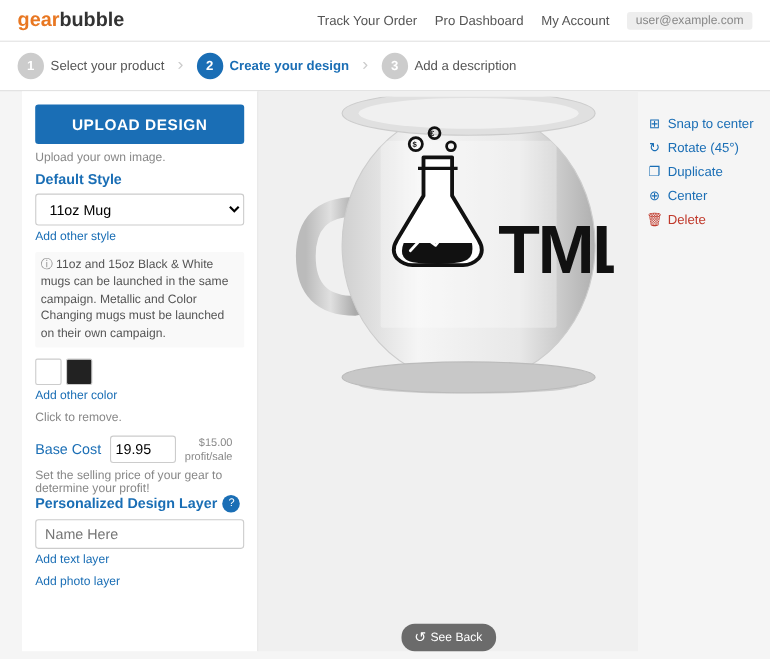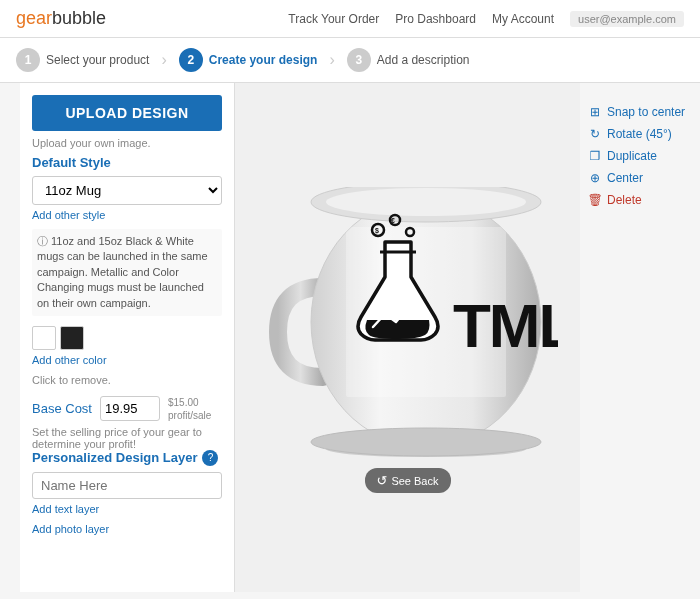--- a/index.html
+++ b/index.html
@@ -1,20 +1,20 @@
 <!DOCTYPE html>
 <html><head>
   <meta charset="utf-8">
   <style>
     * { box-sizing: border-box; margin: 0; padding: 0; }
     body { font-family: Arial, sans-serif; font-size: 13px; background: #f5f5f5; color: #333; width: 700px; height: 599px; overflow: hidden; }
 
     
     .header { background: #fff; border-bottom: 1px solid #ddd; padding: 8px 16px; display: flex; align-items: center; justify-content: space-between; }
-    .logo { color: #555; font-size: 18px; font-weight: normal; }
+    .logo { color: #555; font-size: 18px; font-weight: bold; }
     .logo span { color: #e87722; }
     .header-nav { display: flex; gap: 16px; align-items: center; font-size: 12px; color: #555; }
     .header-nav a { color: #555; text-decoration: none; cursor: pointer; }
     .header-user { font-size: 11px; color: #888; background: #eee; padding: 2px 8px; border-radius: 3px; }
 
     
     .steps-bar { background: #fff; padding: 10px 16px; border-bottom: 1px solid #ddd; display: flex; align-items: center; gap: 8px; }
     .step { display: flex; align-items: center; gap: 6px; }
     .step-circle { width: 24px; height: 24px; border-radius: 50%; display: flex; align-items: center; justify-content: center; font-size: 12px; font-weight: bold; }
     .step-circle.inactive { background: #ccc; color: #fff; }
@@ -44,32 +44,32 @@
     .color-section-title { font-size: 13px; font-weight: bold; color: #1a6eb5; margin-bottom: 6px; }
     .color-swatches { display: flex; gap: 4px; margin-bottom: 4px; }
     .color-swatch { width: 24px; height: 24px; border: 1px solid #ccc; border-radius: 2px; cursor: pointer; }
     .color-swatch.white { background: #fff; }
     .color-swatch.black { background: #222; }
     .click-remove { font-size: 11px; color: #888; margin-bottom: 10px; }
 
     .base-cost-row { display: flex; align-items: center; gap: 8px; margin-bottom: 4px; }
     .base-cost-label { font-size: 13px; font-weight: normal; color: #1a6eb5; }
     .price-input { width: 60px; padding: 4px; border: 1px solid #ccc; border-radius: 3px; font-size: 13px; }
-    .profit-badge { font-size: 11px; color: #4a9e4a; font-weight: bold; line-height: 1.3; }
+    .profit-badge { font-size: 11px; color: #4a9e4a; font-weight: bold; line-height: 1.3; text-align: right; }
     .profit-badge span { display: block; font-size: 10px; color: #888; font-weight: normal; }
     .selling-note { font-size: 11px; color: #888; }
 
     .personalized-row { display: flex; align-items: center; gap: 5px; margin-bottom: 6px; }
     .personalized-title { font-size: 13px; font-weight: bold; color: #1a6eb5; }
     .help-icon { width: 16px; height: 16px; border-radius: 50%; background: #1a6eb5; color: #fff; font-size: 10px; display: inline-flex; align-items: center; justify-content: center; cursor: pointer; }
 
     .name-input { width: 100%; padding: 5px 8px; border: 1px solid #ccc; border-radius: 3px; font-size: 13px; margin-bottom: 4px; }
 
     
-    .center-area { flex: 1; display: flex; flex-direction: column; align-items: center; justify-content: center; position: relative; background: #f0f0f0; }
+    .center-area { flex: 1; display: flex; flex-direction: column; align-items: center; justify-content: space-between; position: relative; background: #f0f0f0; }
 
     .mug-container { position: relative; width: 300px; height: 280px; display: flex; align-items: center; justify-content: center; }
 
     .see-back-btn { background: rgba(50,50,50,0.7); color: #fff; border: none; padding: 5px 12px; border-radius: 12px; font-size: 11px; cursor: pointer; margin-top: 6px; display: flex; align-items: center; gap: 4px; }
 
     
     .right-tools { width: 120px; min-width: 120px; padding: 8px; display: flex; flex-direction: column; gap: 4px; justify-content: flex-start; padding-top: 20px; }
     .tool-item { display: flex; align-items: center; gap: 5px; font-size: 12px; color: #1a6eb5; cursor: pointer; padding: 2px 0; }
     .tool-icon { width: 14px; height: 14px; display: inline-flex; align-items: center; justify-content: center; }
 

